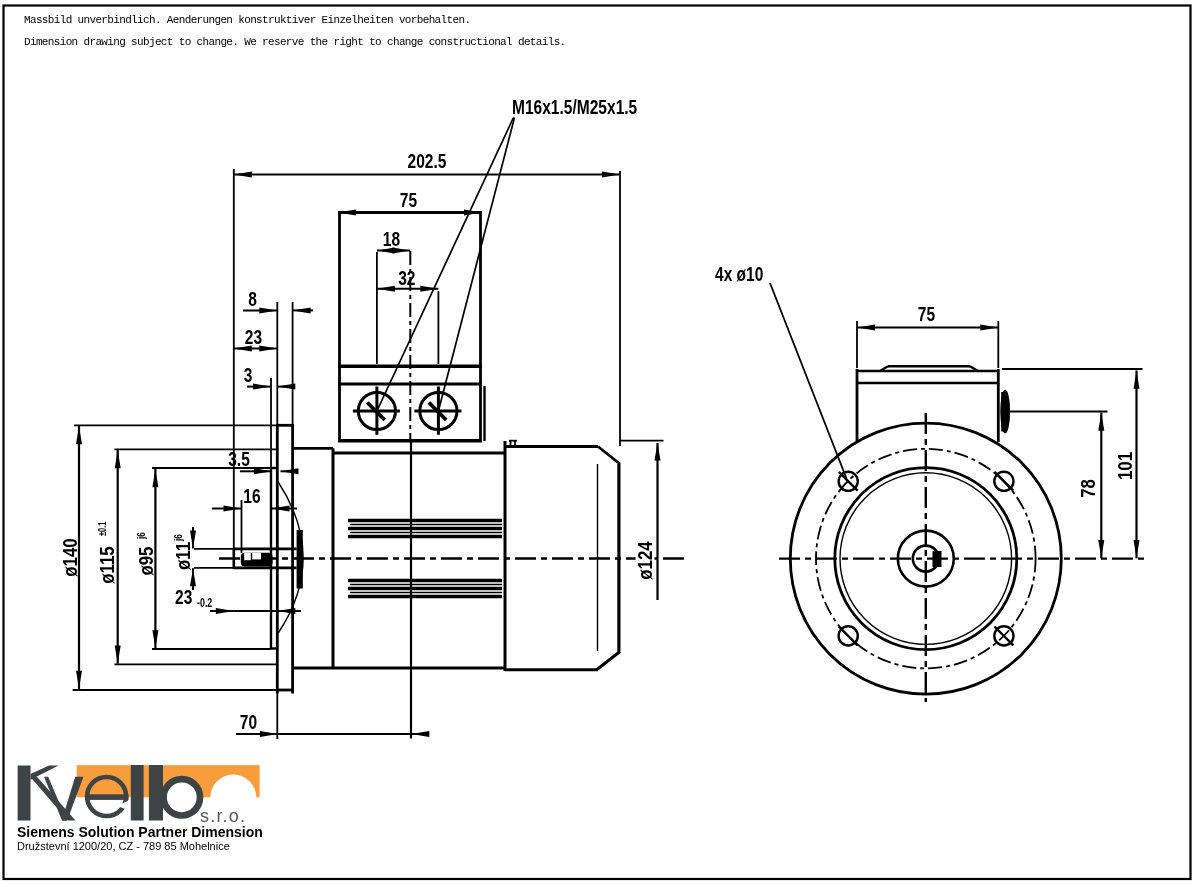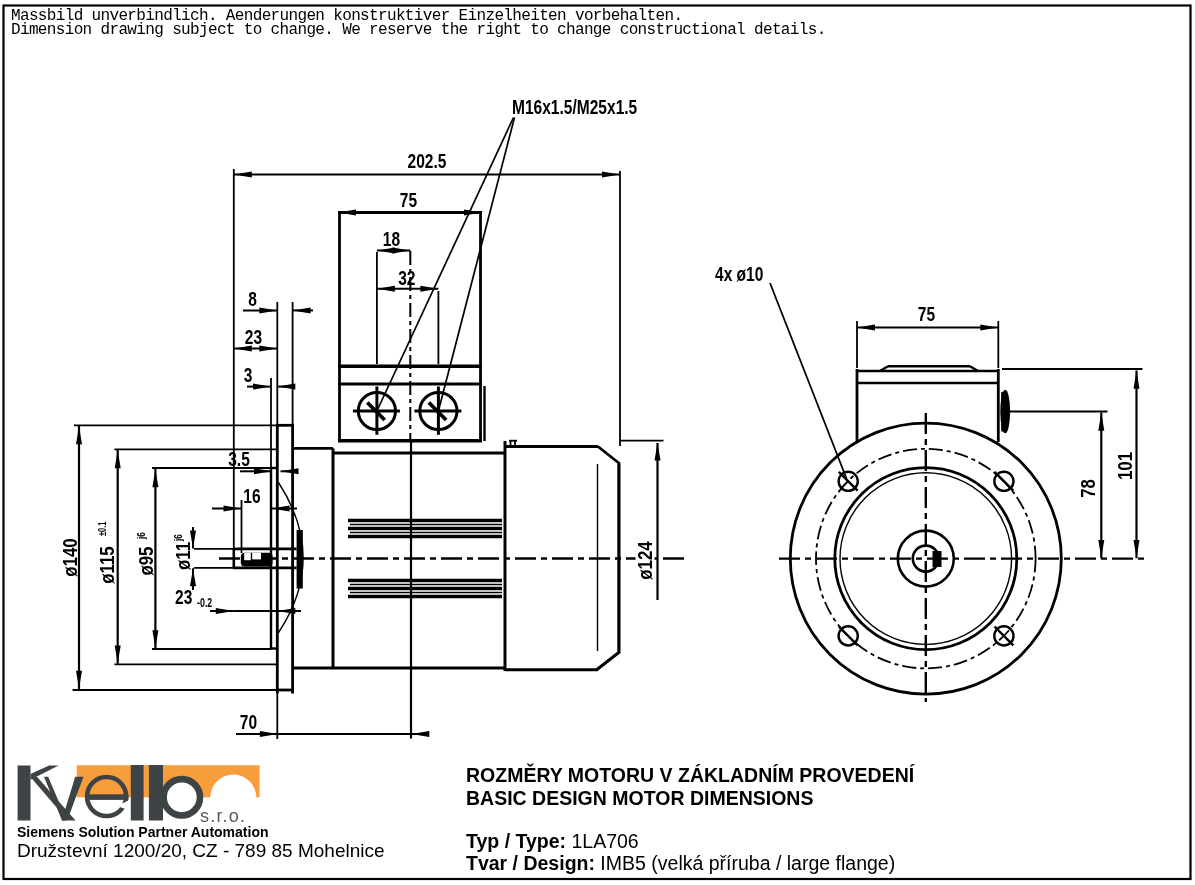--- a/index.html
+++ b/index.html
@@ -215,18 +215,16 @@
 <polygon points="30.5,777 37.2,777 75.5,820.5 67.8,820.5" fill="#3E4346"></polygon>
 <polygon points="44,776.7 48.2,776.7 66.8,820.5 62,820.5" fill="#3E4346"></polygon>
 <polygon points="61.8,820.5 67.2,820.5 83.5,776.7 75.2,776.7" fill="#3E4346"></polygon>
 <circle cx="106.6" cy="796.5" r="19.5" fill="none" stroke="#3E4346" stroke-width="4.6"></circle>
 <rect x="85.5" y="794.3" width="43" height="5.6" fill="#3E4346"></rect>
 <polygon points="117,806 130.5,799.5 131,811" fill="#fff"></polygon>
 <rect x="130.8" y="765" width="12.8" height="55.5" fill="#3E4346"></rect>
 <rect x="148.9" y="765" width="14.1" height="55.5" fill="#3E4346"></rect>
 </g>
 </svg>
-<div class="abs mono" style="left:11px;top:9px;font-size:16px;letter-spacing:-0.65px;line-height:14px;color:#000">Massbild unverbindlich. Aenderungen konstruktiver Einzelheiten vorbehalten.<br>Dimension drawing subject to change. We reserve the right to change constructional details.</div>
+<div class="abs mono" style="left:24px;top:9px;font-size:11px;letter-spacing:-0.65px;line-height:22px;color:#000">Massbild unverbindlich. Aenderungen konstruktiver Einzelheiten vorbehalten.<br>Dimension drawing subject to change. We reserve the right to change constructional details.</div>
 <div class="abs" style="left:200px;top:806px;font-size:18px;letter-spacing:1.2px;color:#58585A">s.r.o.</div>
-<div class="abs" style="left:17px;top:824px;font-size:14px;font-weight:bold;color:#000">Siemens Solution Partner Automation</div>
-<div class="abs" style="left:17px;top:840px;font-size:19px;color:#000">Družstevní 1200/20, CZ - 789 85 Mohelnice</div>
-<div class="abs" style="left:466px;top:764px;font-size:19.5px;font-weight:bold;color:#000;line-height:22.5px">ROZMĚRY MOTORU V ZÁKLADNÍM PROVEDENÍ<br>BASIC DESIGN MOTOR DIMENSIONS</div>
-<div class="abs" style="left:466px;top:831px;font-size:19.5px;color:#000;line-height:21.5px"><b>Typ / Type:</b> 1LA706<br><b>Tvar / Design:</b> IMB5 (velká příruba / large flange)</div>
+<div class="abs" style="left:17px;top:824px;font-size:14px;font-weight:bold;color:#000">Siemens Solution Partner Dimension</div>
+<div class="abs" style="left:17px;top:840px;font-size:11px;color:#000">Družstevní 1200/20, CZ - 789 85 Mohelnice</div>
 </div>
 </body></html>

